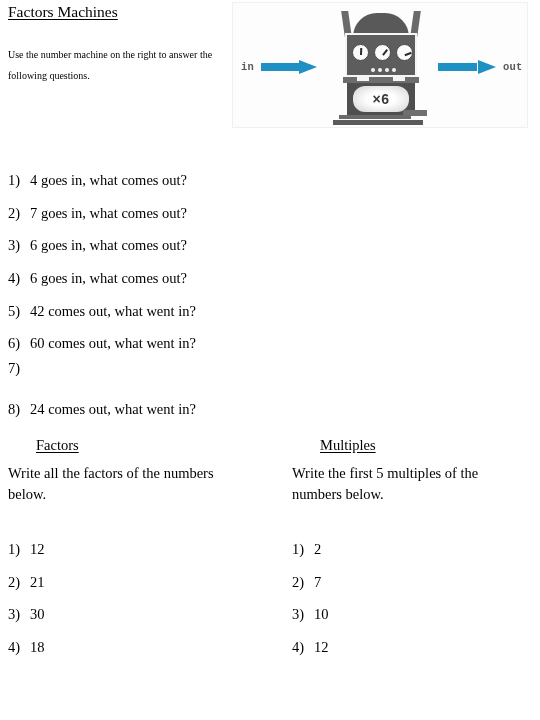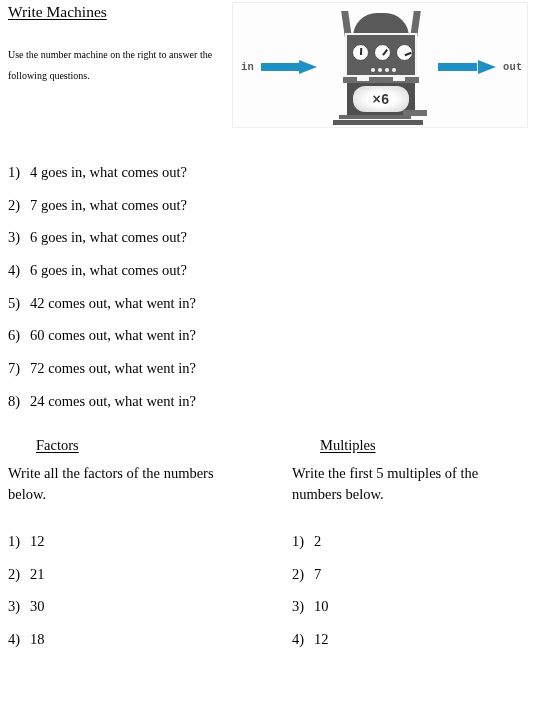--- a/index.html
+++ b/index.html
@@ -264,21 +264,21 @@
   .qrow {
     display: flex;
     align-items: baseline;
     height: 32.7px;
     font-size: 14.5px;
   }
   .qnum {
     width: 22px;
     flex: 0 0 22px;
   }
-  .qtext { white-space: nowrap; }
+  .qtext { white-space: nowrap; margin-top: 8px; }
 
   
   .col {
     position: absolute;
     top: 436px;
     width: 250px;
   }
   .col.left  { left: 8px; }
   .col.right { left: 292px; }
 
@@ -299,21 +299,21 @@
   .col-list {
     margin-top: 28px;
   }
   .col-list .qrow { height: 32.5px; }
 </style>
 </head>
 <body>
 
 <div class="page">
 
-  <div class="title">Write Machines</div>
+  <div class="title">Factors Machines</div>
 
   <div class="intro">Use the number machine on the right to answer the following questions.</div>
 
   <div class="illustration">
     <div class="illus-inner">
 
       <div class="io-label in">in</div>
       <div class="arrow in">
         <div class="shaft"></div>
           <div class="head"></div>
@@ -388,21 +388,20 @@
     <div class="qrow">
       <span class="qnum">5)</span>
       <span class="qtext">42 comes out, what went in?</span>
     </div>
     <div class="qrow">
       <span class="qnum">6)</span>
       <span class="qtext">60 comes out, what went in?</span>
     </div>
     <div class="qrow">
       <span class="qnum">7)</span>
-      <span class="qtext">72 comes out, what went in?</span>
     </div>
     <div class="qrow">
       <span class="qnum">8)</span>
       <span class="qtext">24 comes out, what went in?</span>
     </div>
   </div>
 
   <div class="col left">
     <div class="col-heading">Factors</div>
     <div class="col-desc">Write all the factors of the numbers below.</div>

